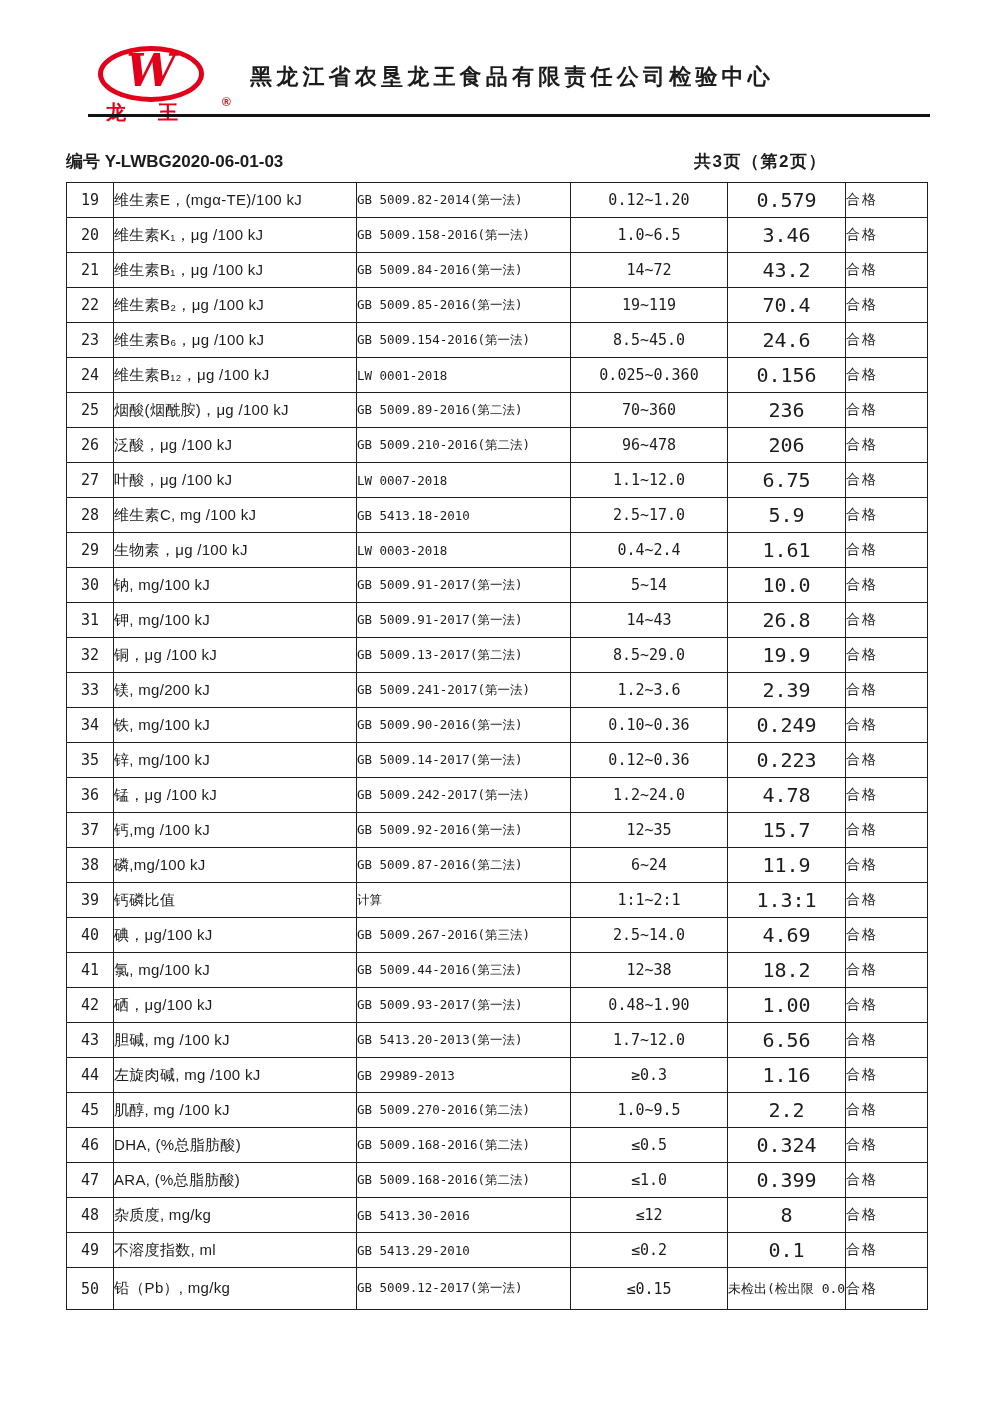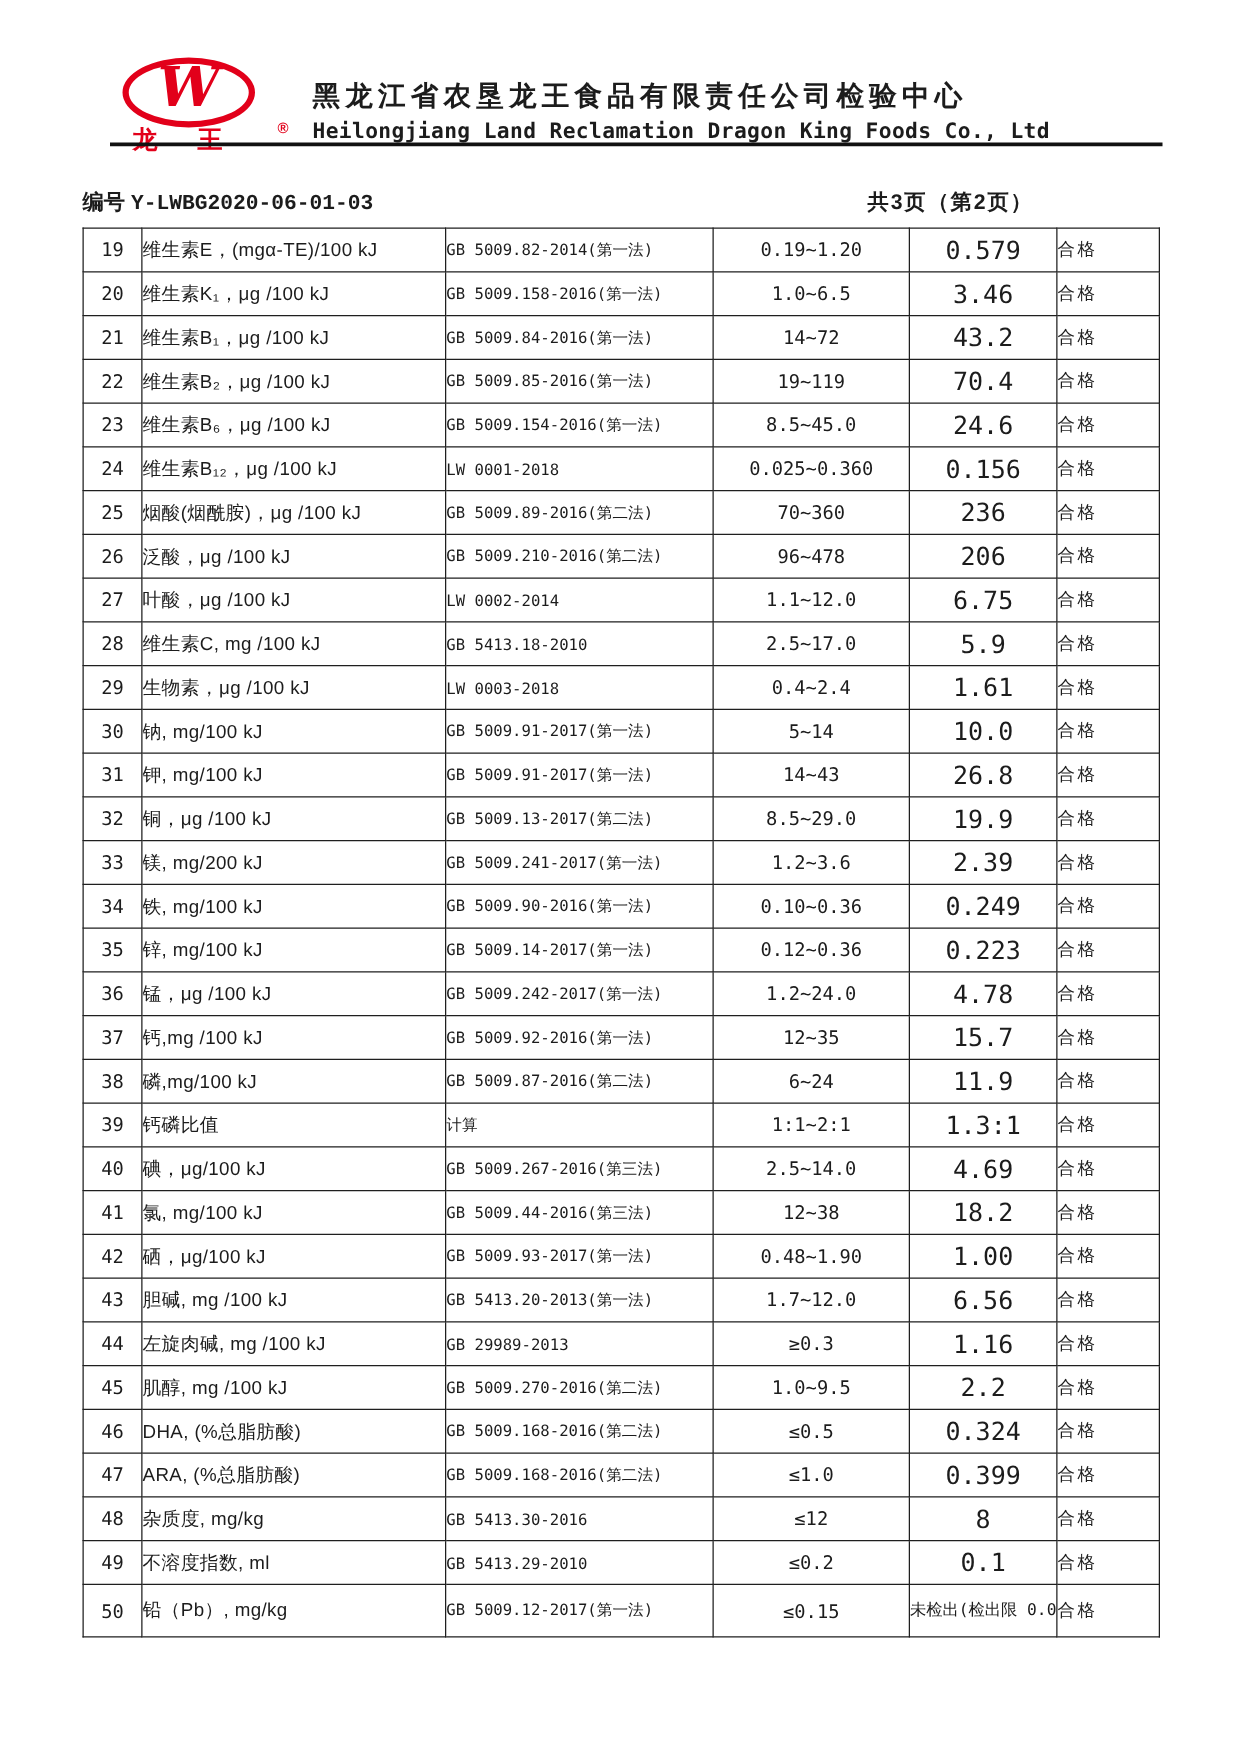--- a/index.html
+++ b/index.html
@@ -29,21 +29,21 @@
   .title-cn { font-size:22px; font-weight:bold; letter-spacing:4.2px; line-height:1.2; }
   .title-en {
     font-family:"DejaVu Sans Mono", monospace; font-size:17px; font-weight:bold;
     margin-top:5px; letter-spacing:0.3px;
   }
   .divider { position:absolute; left:88px; top:114px; width:842px; height:3px; background:#111; }
 
   
   .meta { position:absolute; left:66px; top:150px; width:861px; height:24px; font-weight:bold; }
   .doc-no { position:absolute; left:0; top:0; font-size:17px; }
-  .doc-no .val { font-family:Liberation Mono, monospace; font-weight:bold; }
+  .doc-no .val { font-family:Liberation Sans, sans-serif; font-weight:bold; }
   .page-info { position:absolute; left:628px; top:0; font-size:17px; letter-spacing:1.5px; }
 
   
   table.results {
     position:absolute; left:66px; top:182px; width:861px;
     border-collapse:collapse; table-layout:fixed;padding-left:30px;
   }
   table.results td {
     border:1.6px solid var(--line); height:35px; padding:0;
     vertical-align:middle; overflow:hidden; white-space:nowrap;
@@ -66,21 +66,20 @@
   <div>
     <div class="logo">
       <div class="logo-oval">
         <span class="logo-w">W</span>
       </div>
       <span class="logo-reg">®</span>
       <div class="logo-cn">龙王</div>
     </div>
     <div class="titles">
       <div class="title-cn">黑龙江省农垦龙王食品有限责任公司检验中心</div>
-      <div class="title-en">Heilongjiang Land Reclamation Dragon King Foods Co., Ltd</div>
     </div>
     <div class="divider"></div>
   </div>
 
   <div class="meta">
     <div class="doc-no">
       <span>编号</span>
       <span class="val">Y-LWBG2020-06-01-03</span>
     </div>
     <div class="page-info">共3页（第2页）</div>
@@ -93,21 +92,21 @@
         <col style="width:214px">
       <col style="width:157px">
         <col style="width:118px">
         <col style="width:82px">
     </colgroup>
     <tbody>
         <tr>
     <td class="c-no">19</td>
     <td class="c-item">维生素E，(mgα-TE)/100 kJ</td>
     <td class="c-method">GB 5009.82-2014(第一法)</td>
-    <td class="c-range">0.19~1.20</td>
+    <td class="c-range">0.12~1.20</td>
     <td class="c-result">0.579</td>
     <td class="c-verdict">合格</td>
   </tr>
         <tr>
     <td class="c-no">20</td>
     <td class="c-item">维生素K₁，μg /100 kJ</td>
     <td class="c-method">GB 5009.158-2016(第一法)</td>
     <td class="c-range">1.0~6.5</td>
     <td class="c-result">3.46</td>
     <td class="c-verdict">合格</td>
@@ -156,21 +155,21 @@
     <td class="c-no">26</td>
     <td class="c-item">泛酸，μg /100 kJ</td>
     <td class="c-method">GB 5009.210-2016(第二法)</td>
     <td class="c-range">96~478</td>
     <td class="c-result">206</td>
     <td class="c-verdict">合格</td>
   </tr>
         <tr>
     <td class="c-no">27</td>
     <td class="c-item">叶酸，μg /100 kJ</td>
-    <td class="c-method">LW 0002-2014</td>
+    <td class="c-method">LW 0007-2018</td>
     <td class="c-range">1.1~12.0</td>
     <td class="c-result">6.75</td>
     <td class="c-verdict">合格</td>
   </tr>
         <tr>
     <td class="c-no">28</td>
     <td class="c-item">维生素C, mg /100 kJ</td>
     <td class="c-method">GB 5413.18-2010</td>
     <td class="c-range">2.5~17.0</td>
     <td class="c-result">5.9</td>

